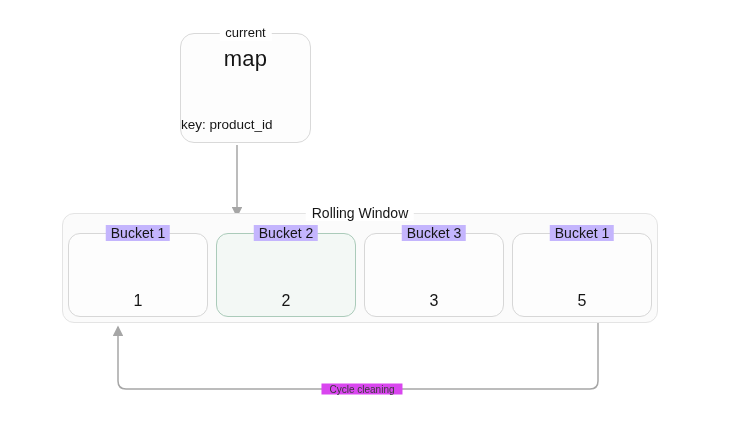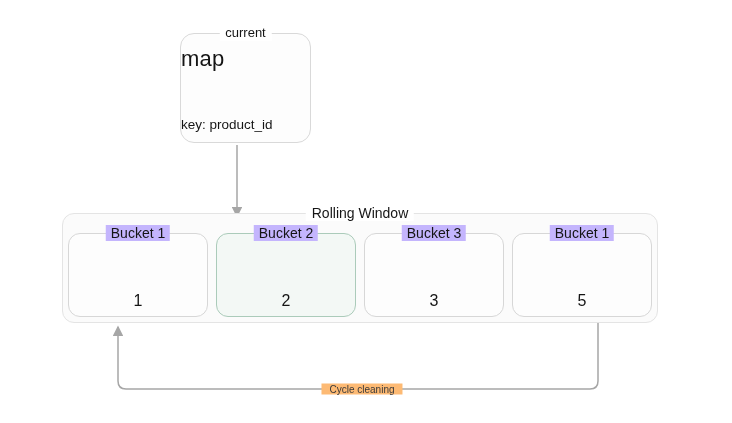--- a/index.html
+++ b/index.html
@@ -37,21 +37,21 @@
     left: 50%;
     transform: translateX(-50%);
     background: #ffffff;
     padding: 0 6px;
     white-space: nowrap;
     line-height: 16px;
   }
   .map-box .legend { font-size: 13px; }
   .map-title {
     margin-top: 12px;
-    text-align: left;
+    text-align: center;
     font-size: 22px;
     letter-spacing: 0.2px;
   }
   .map-kv {
     position: absolute;
     left: 0; right: 0;
     bottom: 7px;
     text-align: left;
     font-size: 13.5px;
     line-height: 20px;
@@ -100,21 +100,21 @@
     bottom: 6px;
     text-align: center;
     font-size: 16px;
   }
 
   
   .cycle-label {
     position: absolute;
     left: 362px; top: 389px;
     transform: translate(-50%, -50%);
-    background: #fdba74;
+    background: #d946ef;
     padding: 0 8px;
     font-size: 10px;
     color: #3a3a3a;
     white-space: nowrap;
   }
 </style>
 </head>
 <body>
 
 <div class="stage">

